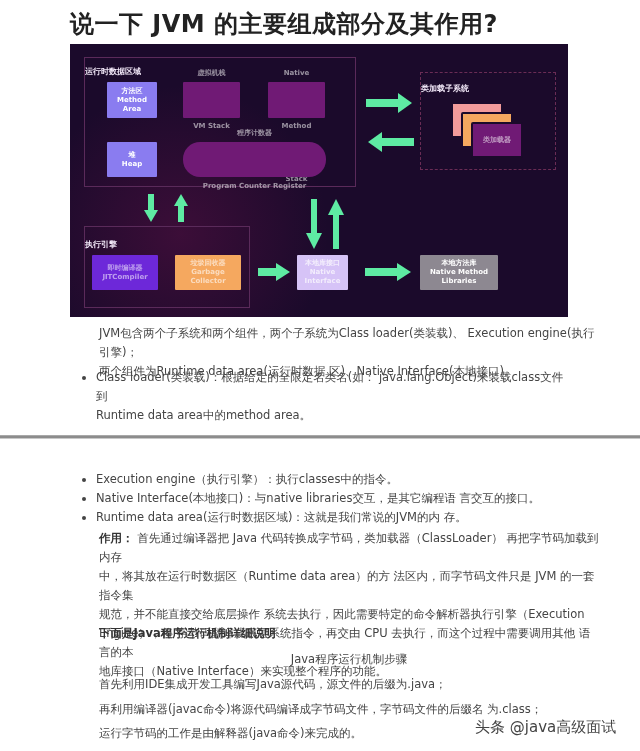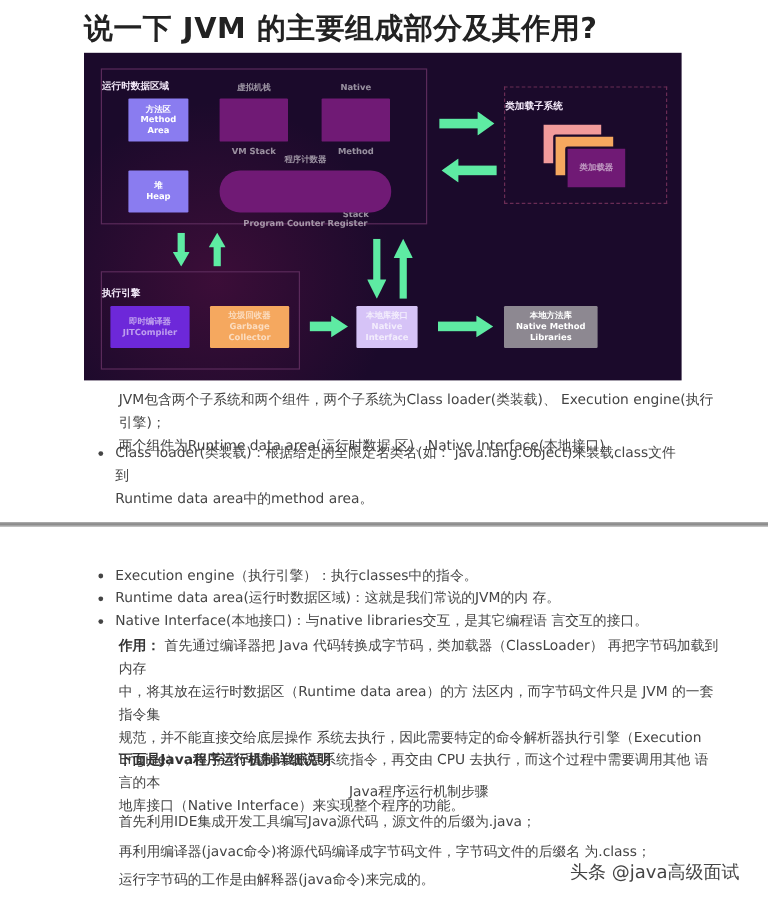--- a/index.html
+++ b/index.html
@@ -183,22 +183,22 @@
   <li>
     <div>Class loader(类装载)：根据给定的全限定名类名(如： java.lang.Object)来装载class文件到</div>
     <div>Runtime data area中的method area。</div>
   </li>
 </ul>
 
 <div class="divider"></div>
 
 <ul class="bullet-list" style="top:470px;">
   <li>Execution engine（执行引擎）：执行classes中的指令。</li>
+  <li>Native Interface(本地接口)：与native libraries交互，是其它编程语 言交互的接口。</li>
   <li>Runtime data area(运行时数据区域)：这就是我们常说的JVM的内 存。</li>
-  <li>Native Interface(本地接口)：与native libraries交互，是其它编程语 言交互的接口。</li>
 </ul>
 
 <div class="text-block" style="top:529px; line-height:19px;">
   <div><span class="bold">作用：</span><span> 首先通过编译器把 Java 代码转换成字节码，类加载器（ClassLoader） 再把字节码加载到内存</span></div>
   <div>中，将其放在运行时数据区（Runtime data area）的方 法区内，而字节码文件只是 JVM 的一套指令集</div>
   <div>规范，并不能直接交给底层操作 系统去执行，因此需要特定的命令解析器执行引擎（Execution</div>
   <div>Engine），将 字节码翻译成底层系统指令，再交由 CPU 去执行，而这个过程中需要调用其他 语言的本</div>
   <div>地库接口（Native Interface）来实现整个程序的功能。</div>
 </div>
 

